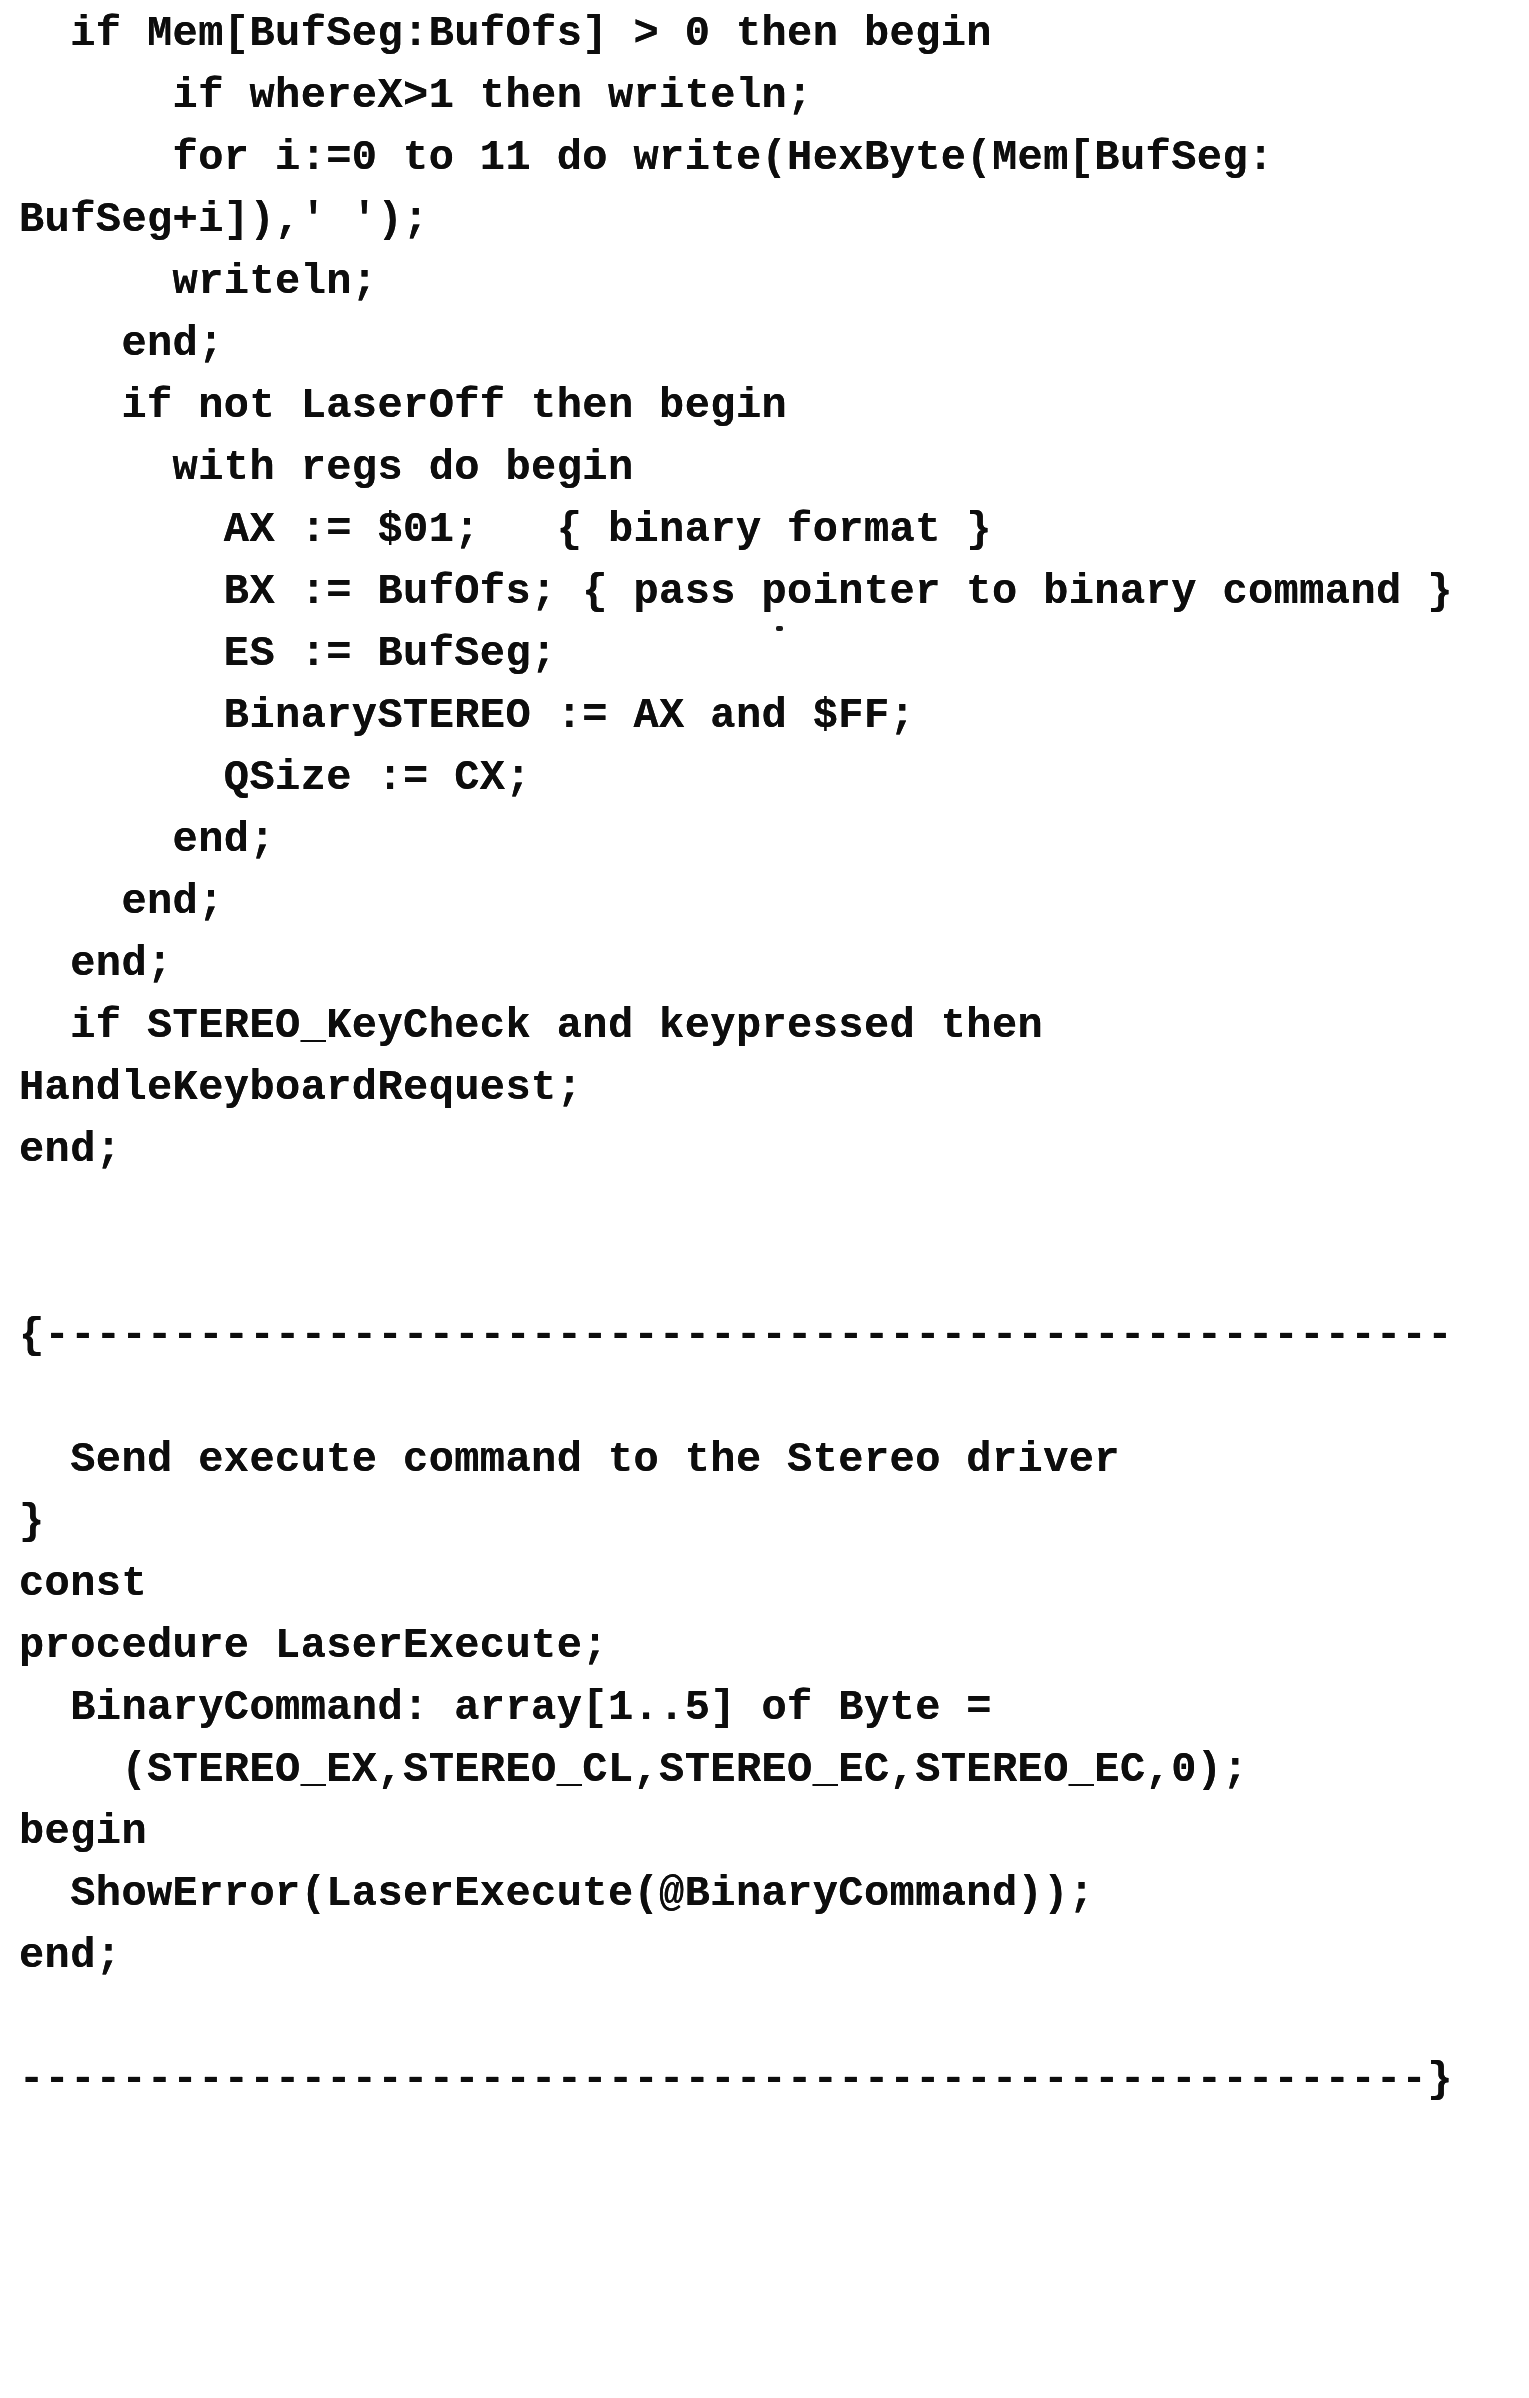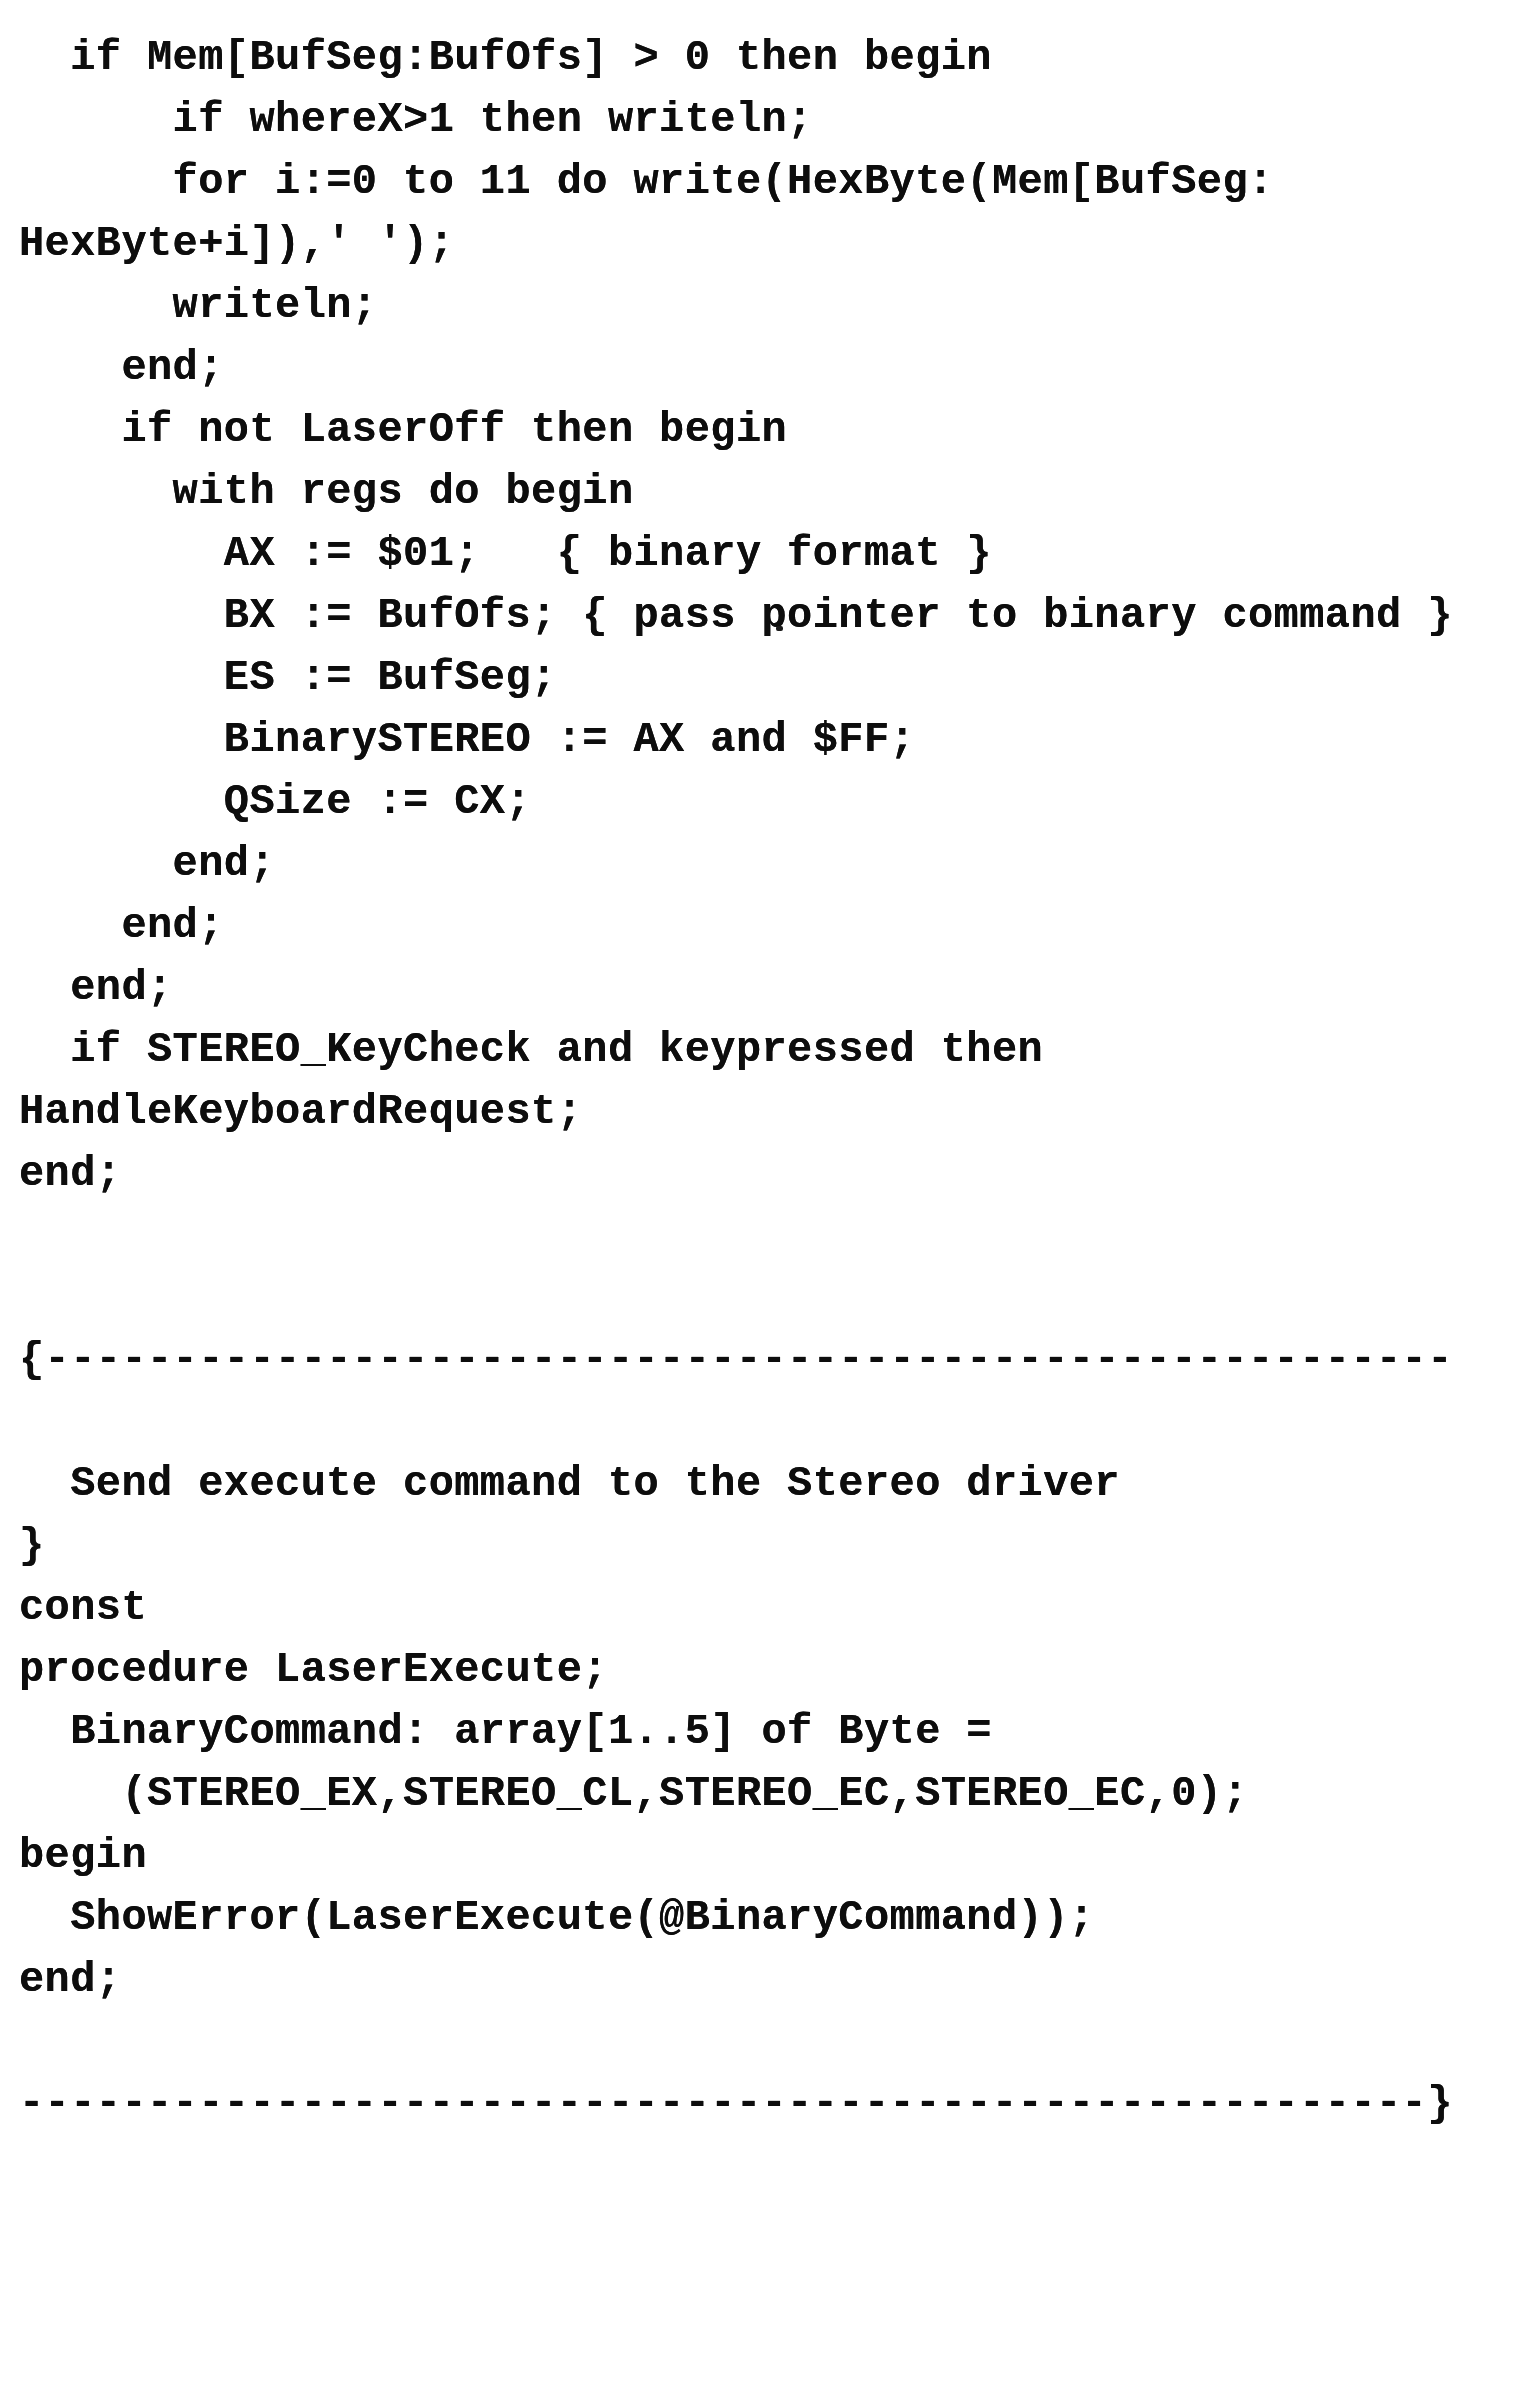--- a/index.html
+++ b/index.html
@@ -10,21 +10,21 @@
   .page {
     position: relative;
     width: 1529px;
     height: 2399px;
     background: #ffffff;
     overflow: hidden;
   }
   .code-block {
     position: absolute;
     left: 19px;
-    top: 27px;
+    top: 3px;
     width: 1499px;
   }
   .code-line {
     font-family: "Liberation Mono", "DejaVu Sans Mono", monospace;
     font-size: 42px;
     font-weight: 700;
     color: #0d0d0d;
     letter-spacing: 0.4px;
     white-space: pre;
     height: 62px;
@@ -40,21 +40,21 @@
   }
 </style>
 </head>
 <body>
 
 <div class="page">
   <div class="code-block" id="code-block">
       <div class="code-line">  if Mem[BufSeg:BufOfs] &gt; 0 then begin</div>
       <div class="code-line">      if whereX&gt;1 then writeln;</div>
       <div class="code-line">      for i:=0 to 11 do write(HexByte(Mem[BufSeg:</div>
-      <div class="code-line">HexByte+i]),' ');</div>
+      <div class="code-line">BufSeg+i]),' ');</div>
       <div class="code-line">      writeln;</div>
       <div class="code-line">    end;</div>
       <div class="code-line">    if not LaserOff then begin</div>
       <div class="code-line">      with regs do begin</div>
       <div class="code-line">        AX := $01;   { binary format }</div>
       <div class="code-line">        BX := BufOfs; { pass pointer to binary command }</div>
       <div class="code-line">        ES := BufSeg;</div>
       <div class="code-line">        BinarySTEREO := AX and $FF;</div>
       <div class="code-line">        QSize := CX;</div>
       <div class="code-line">      end;</div>

